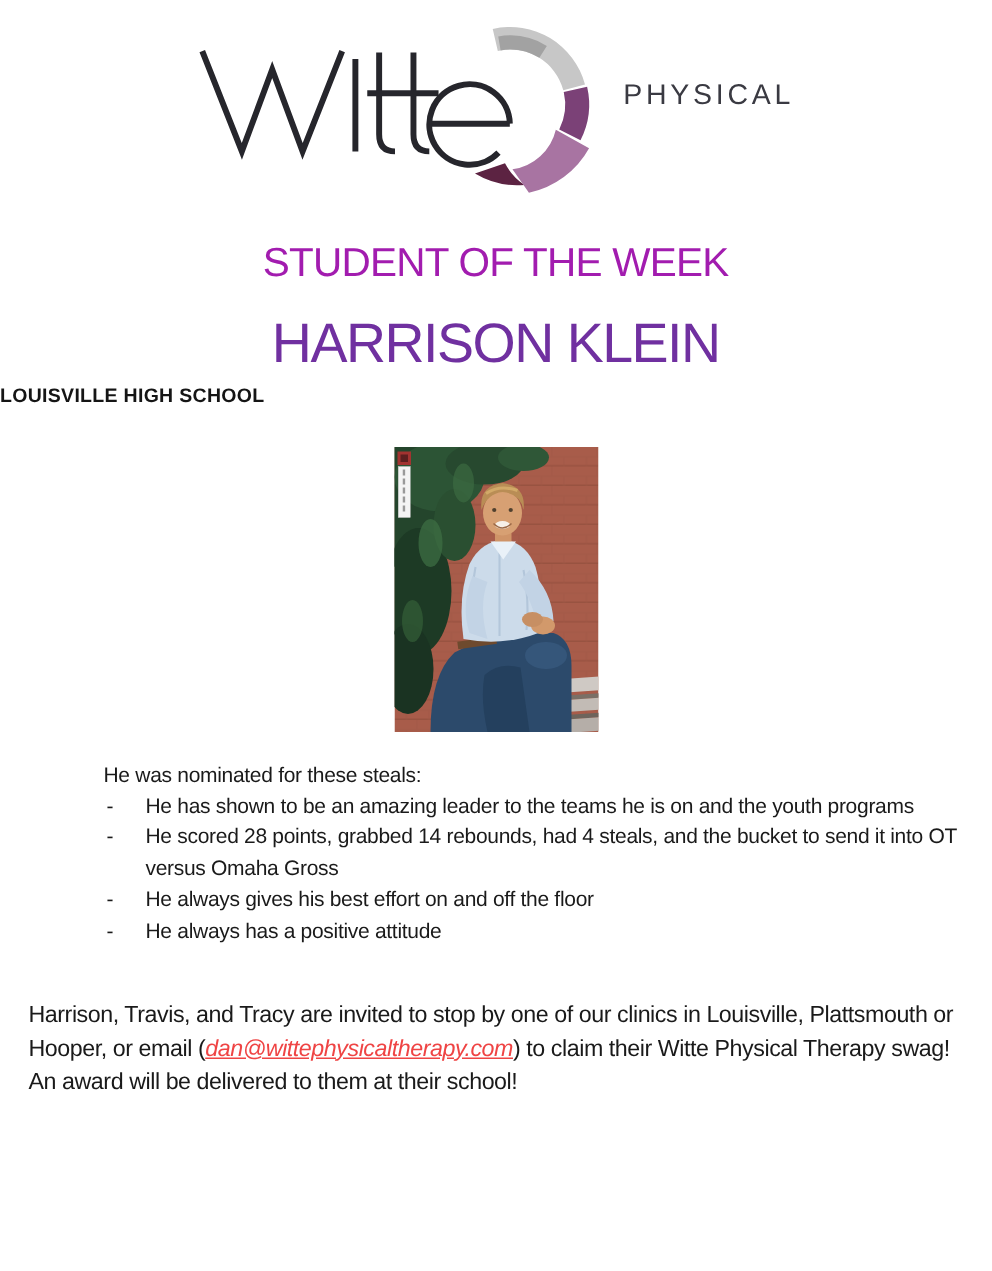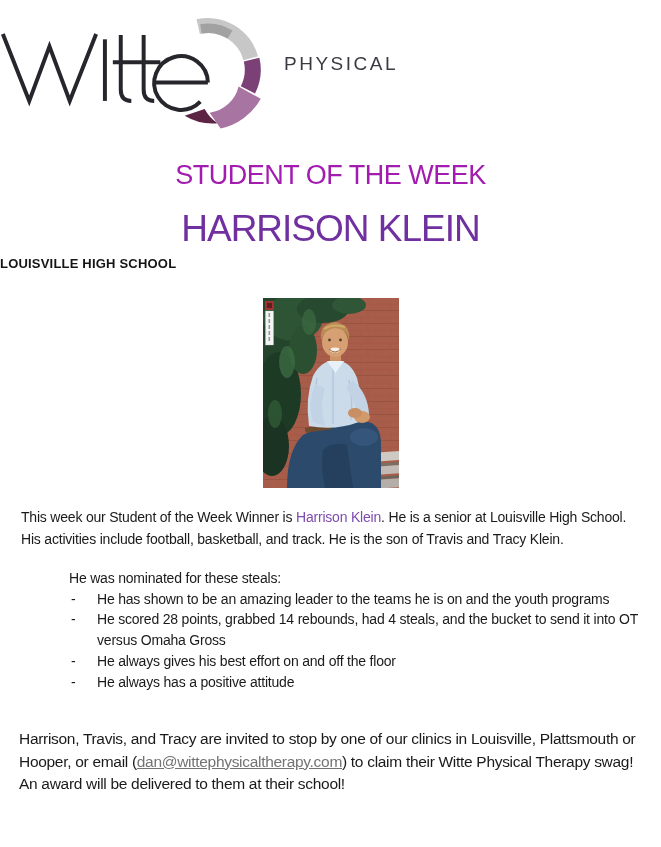--- a/index.html
+++ b/index.html
@@ -8,21 +8,21 @@
     width:661px;height:847px;
     background:#ffffff;
     font-family:"Liberation Sans",sans-serif;
     color:#1a1a1a;
     overflow:hidden;
     padding-top:15px;
     box-sizing:border-box;
   }
   
   .logo-row{
-    display:flex;align-items:flex-start;
+    display:flex;justify-content:center;align-items:flex-start;
     height:124px;position:relative;
   }
   .wordmark{position:relative;z-index:2;margin-top:12px;}
   .swoosh{position:relative;z-index:1;margin-left:-52px;margin-top:-2px;}
   .tagline{
     margin-left:12px;margin-top:36px;
     color:#3a3a42;font-size:19px;line-height:26px;
     letter-spacing:2.5px;font-weight:400;
   }
   
@@ -51,21 +51,21 @@
     margin:18px 8px 0 69px;
     font-size:14px;line-height:20.7px;letter-spacing:-0.2px;
   }
   .reason-item{display:flex;}
   .dash{width:26px;flex:none;padding-left:2px;}
   .reason-text{max-width:545px;}
   .closing{
     margin:36px 12px 0 19px;
     font-size:15.5px;line-height:22.5px;letter-spacing:-0.3px;
   }
-  .email{color:#737373;text-decoration:underline;cursor:pointer;}
+  .email{color:#ef4444;text-decoration:underline;cursor:pointer;font-style:italic;}
   p{margin:0;}
 </style>
 </head>
 <body>
 
 <div class="page">
 
   <div class="logo-row">
     <svg class="wordmark" width="216" height="88" viewBox="0 0 245 100">
       <g fill="none" stroke="#26262c" stroke-width="4.5" stroke-linecap="butt">
@@ -163,21 +163,20 @@
         <rect x="2.5" y="13" width="8" height="34" fill="#f4f4f4" stroke="#cccccc" stroke-width="0.3"></rect>
         <rect x="5.5" y="15" width="1.6" height="4" fill="#999999"></rect>
         <rect x="5.5" y="21" width="1.6" height="4" fill="#999999"></rect>
         <rect x="5.5" y="27" width="1.6" height="4" fill="#999999"></rect>
         <rect x="5.5" y="33" width="1.6" height="4" fill="#999999"></rect>
         <rect x="5.5" y="39" width="1.6" height="4" fill="#999999"></rect>
       </g>
     </svg>
   </div>
 
-  <p class="intro"><span>This week our Student of the Week Winner is </span><span class="purple-name">Harrison Klein</span><span>. He is a senior at Louisville High School. His activities include football, basketball, and track. He is the son of Travis and Tracy Klein.</span></p>
 
   <div class="reasons">
     <div>He was nominated for these steals:</div>
     <div class="reason-item">
       <span class="dash">-</span>
       <span class="reason-text">He has shown to be an amazing leader to the teams he is on and the youth programs</span>
     </div>
     <div class="reason-item">
       <span class="dash">-</span>
       <span class="reason-text">He scored 28 points, grabbed 14 rebounds, had 4 steals, and the bucket to send it into OT versus Omaha Gross</span>

